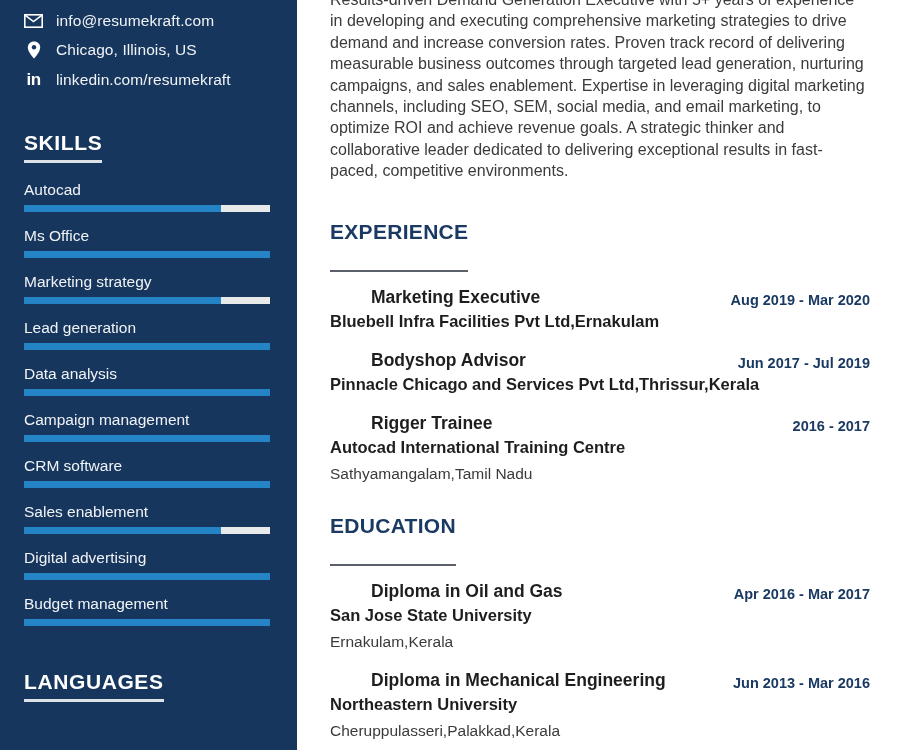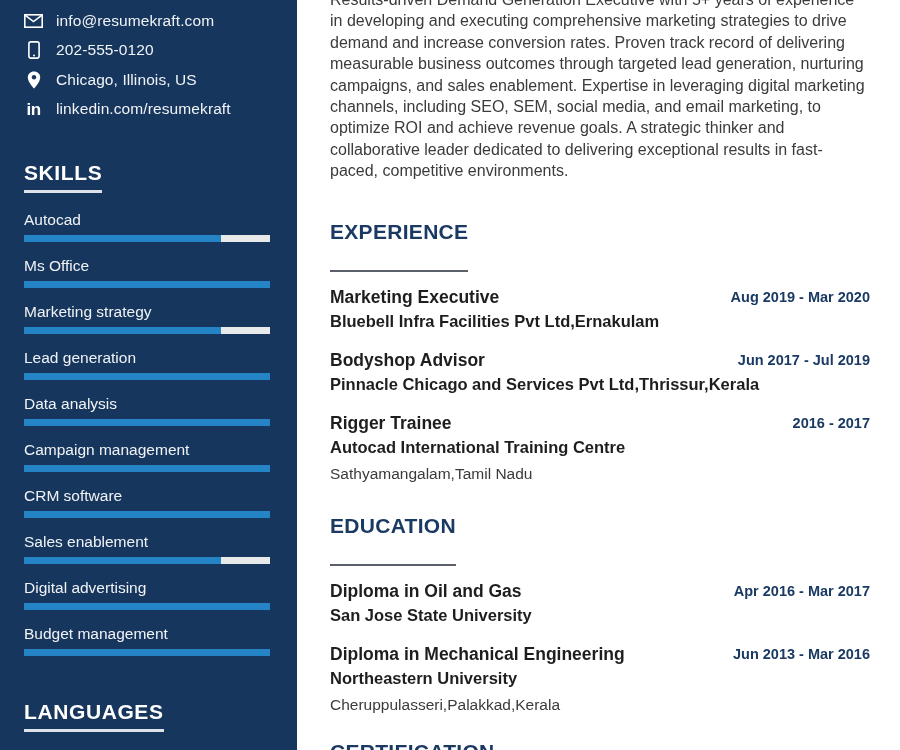--- a/index.html
+++ b/index.html
@@ -80,21 +80,21 @@
     font-size:21px;font-weight:700;
     color:var(--heading-navy);
     letter-spacing:.3px;
     width:fit-content;
     padding-bottom:26px;
     border-bottom:2.5px solid var(--underline-gray);
   }
   .entries{margin-top:15px;}
   .entry{margin-bottom:19px;}
   .entry-head{
-    display:flex;justify-content:space-between;align-items:center;
+    display:flex;justify-content:space-between;align-items:flex-end;margin-left:41px;
   }
   .entry-title{
     font-size:17.5px;font-weight:700;color:var(--text-dark);
     line-height:21px;
   }
   .entry-date{
     font-size:14.5px;font-weight:700;color:var(--heading-navy);
     white-space:nowrap;
   }
   .entry-org{
@@ -113,29 +113,20 @@
 
   <div class="contact-list">
     <div class="contact-item">
       <span class="ico">
         <svg width="19" height="14" viewBox="0 0 19 14">
             <rect x="0.8" y="0.8" width="17.4" height="12.4" fill="none" stroke="#fff" stroke-width="1.6"></rect>
             <path d="M1 1.2 L9.5 7.6 L18 1.2" fill="none" stroke="#fff" stroke-width="1.6"></path>
           </svg>
       </span>
       <span>info@resumekraft.com</span>
-    </div>
-    <div class="contact-item">
-      <span class="ico">
-        <svg width="12" height="18" viewBox="0 0 12 18">
-            <rect x="0.9" y="0.9" width="10.2" height="16.2" rx="2" fill="none" stroke="#fff" stroke-width="1.6"></rect>
-            <circle cx="6" cy="14.4" r="1" fill="#fff"></circle>
-          </svg>
-      </span>
-      <span>202-555-0120</span>
     </div>
     <div class="contact-item">
       <span class="ico">
         <svg width="14" height="18" viewBox="0 0 14 18">
             <path d="M7 0.5 C3.4 0.5 0.8 3.1 0.8 6.4 C0.8 11 7 17.5 7 17.5 C7 17.5 13.2 11 13.2 6.4 C13.2 3.1 10.6 0.5 7 0.5 Z" fill="#fff"></path>
             <circle cx="7" cy="6.3" r="2.2" fill="#17365d"></circle>
           </svg>
       </span>
       <span>Chicago, Illinois, US</span>
     </div>
@@ -270,20 +261,21 @@
   <section class="section education">
     <h2 class="main-heading">EDUCATION</h2>
     <div class="entries">
 
         <div class="entry">
           <div class="entry-head">
             <span class="entry-title">Diploma in Oil and Gas</span>
             <span class="entry-date">Apr 2016 - Mar 2017</span>
           </div>
           <div class="entry-org">San Jose State University</div>
+          <div class="entry-loc">Ernakulam,Kerala</div>
         </div>
 
         <div class="entry">
           <div class="entry-head">
             <span class="entry-title">Diploma in Mechanical Engineering</span>
             <span class="entry-date">Jun 2013 - Mar 2016</span>
           </div>
           <div class="entry-org">Northeastern University</div>
           <div class="entry-loc">Cheruppulasseri,Palakkad,Kerala</div>
         </div>

